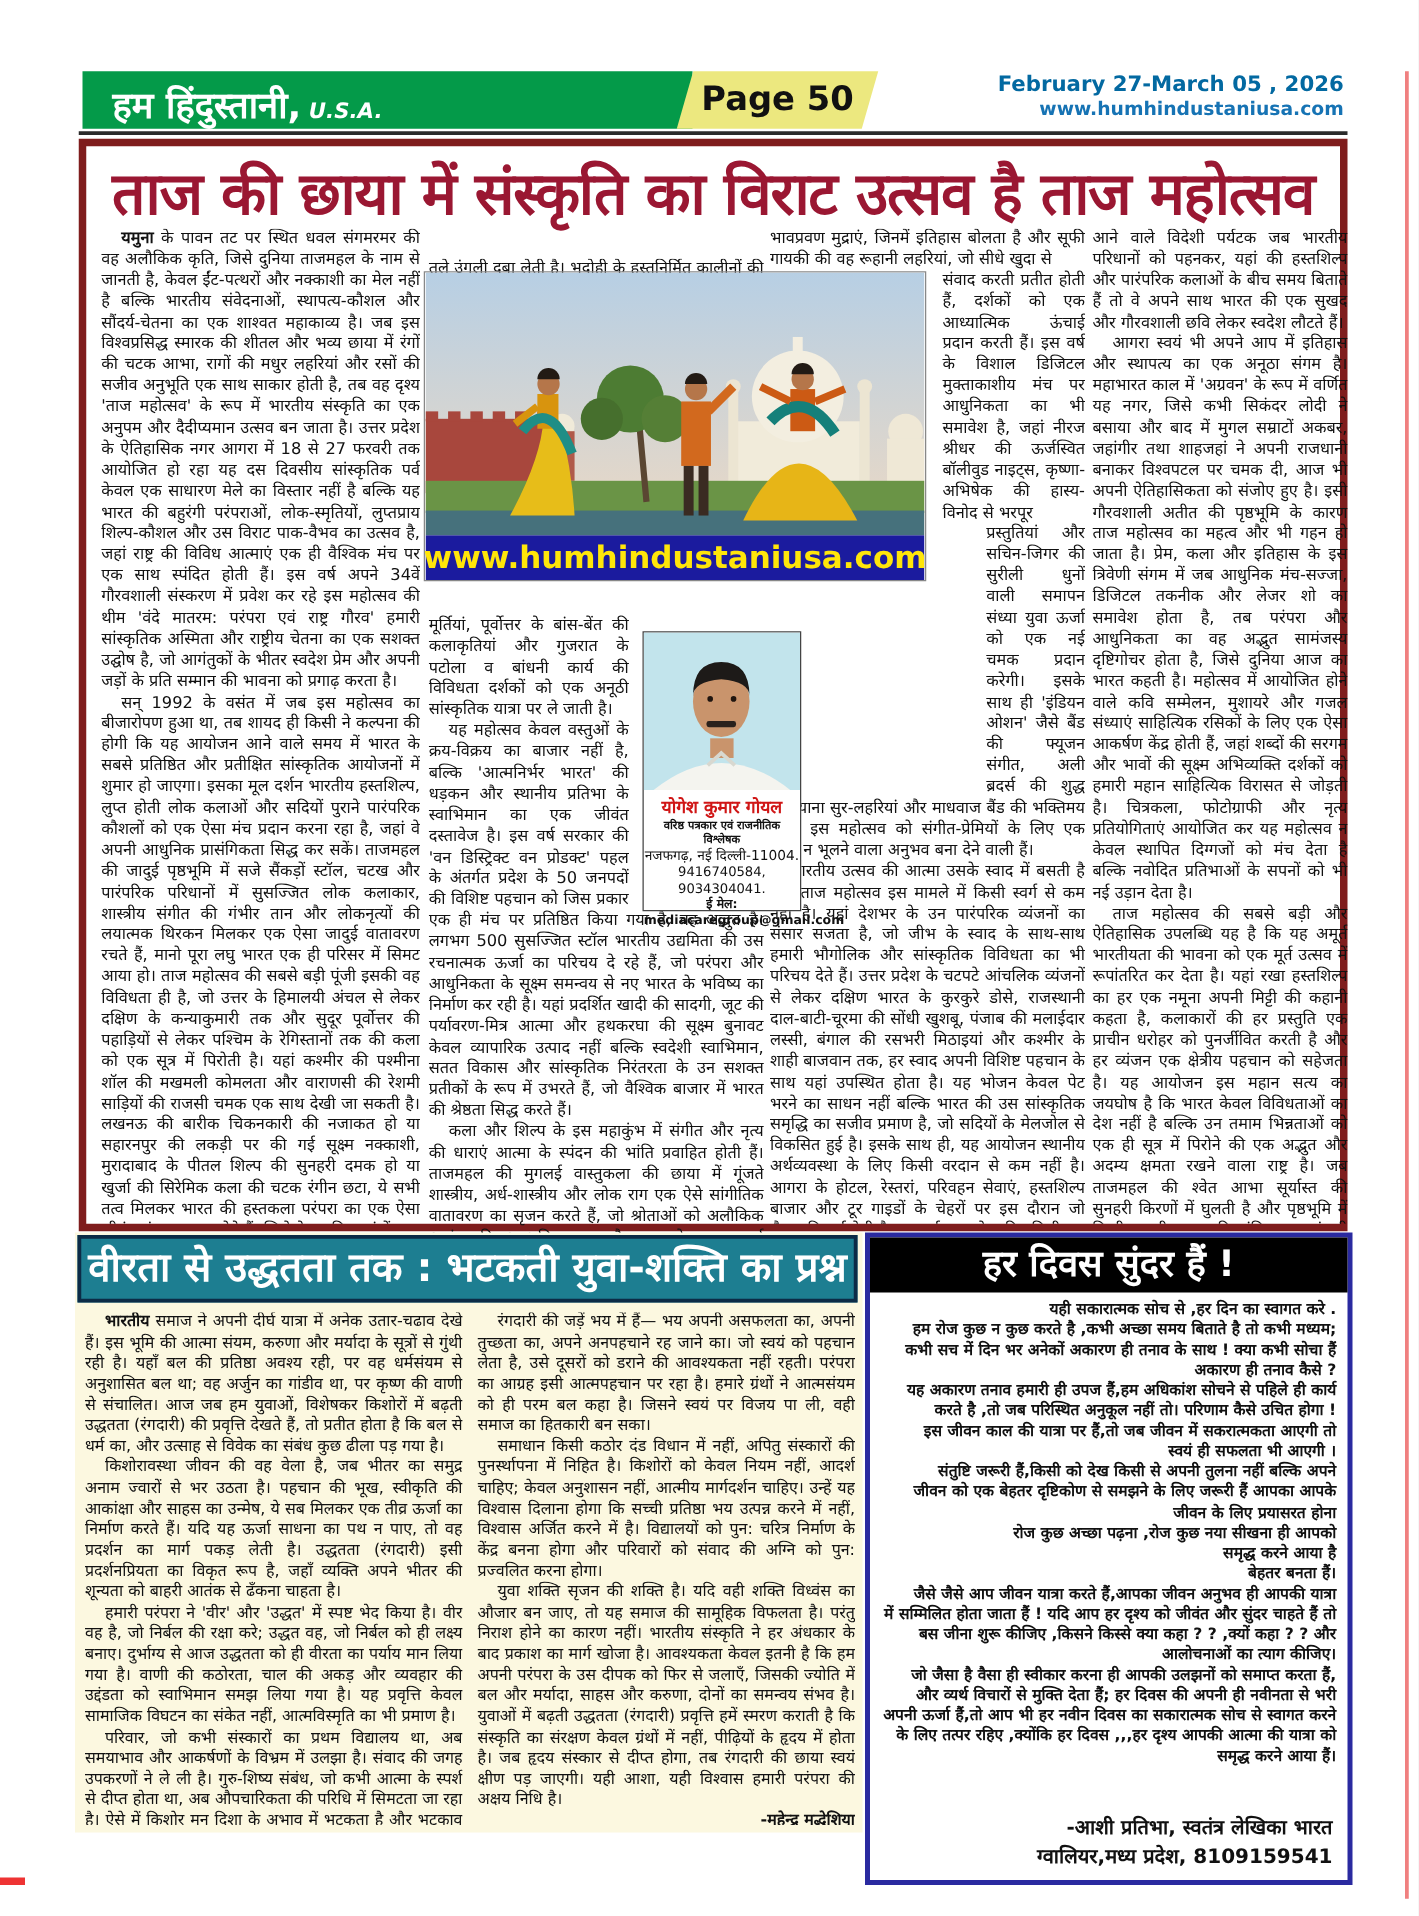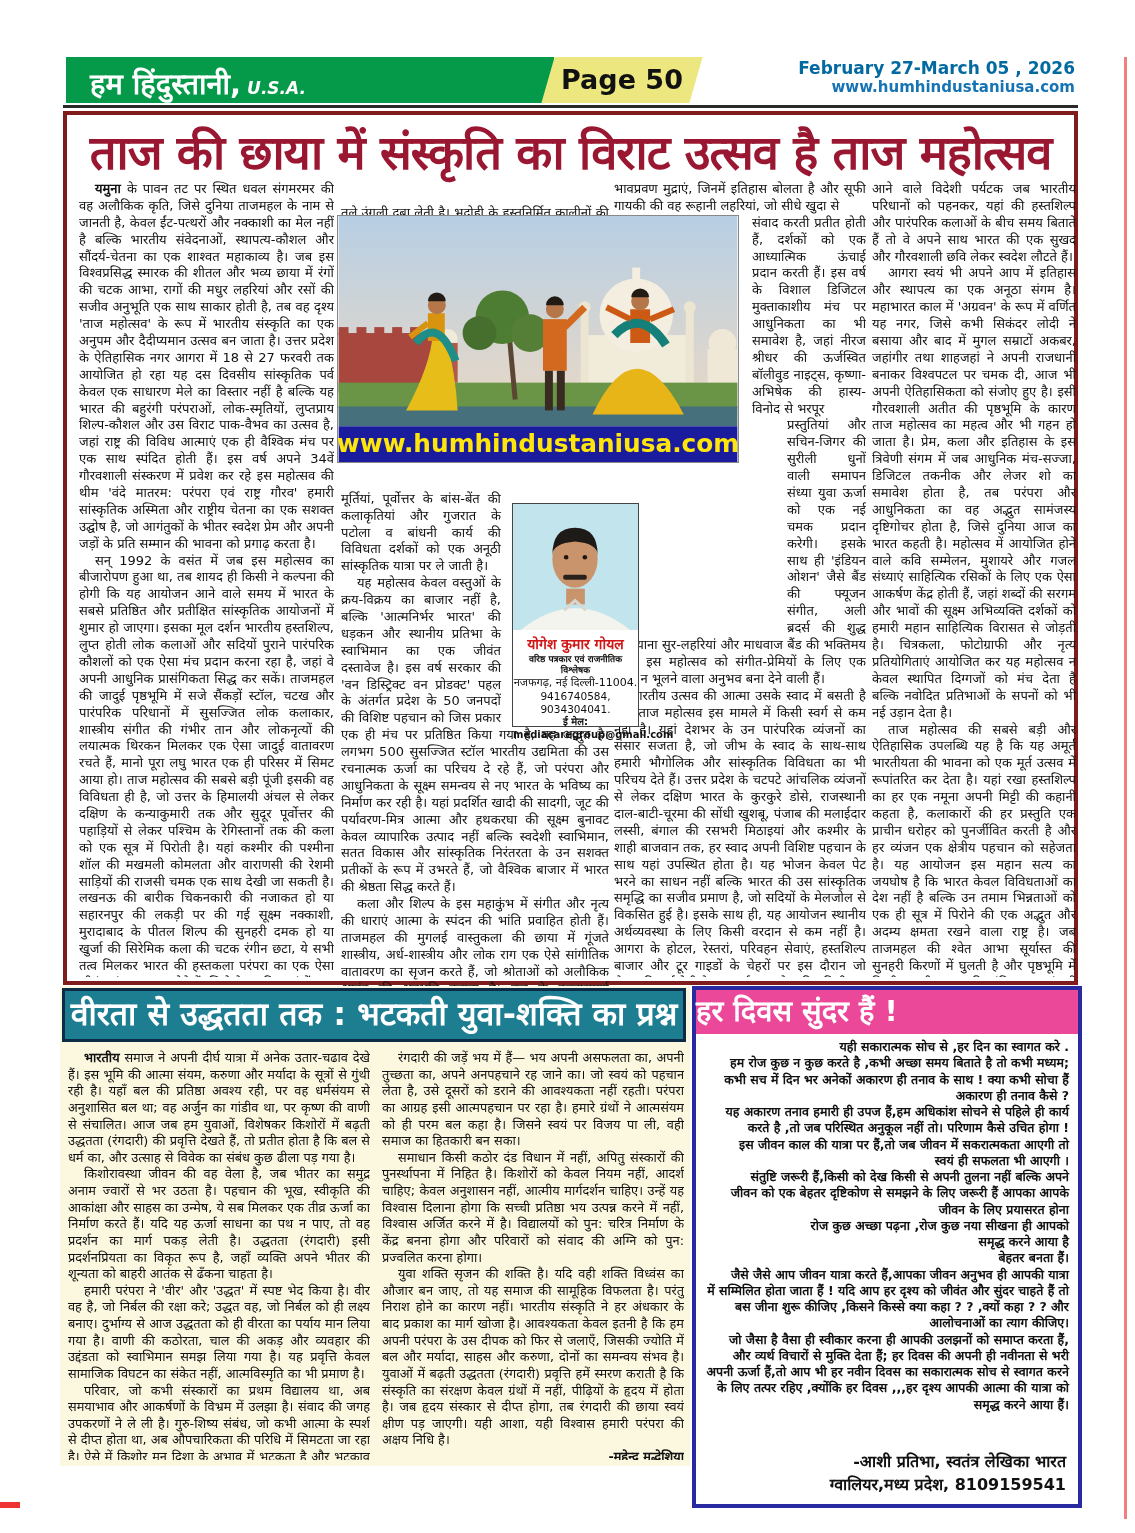--- a/index.html
+++ b/index.html
@@ -14,21 +14,21 @@
   .mast-yellow span{display:block;transform:skewX(16deg);text-align:center;line-height:46px;font-size:27px;font-weight:bold;color:#111;}
   .mast-right{position:absolute;right:60px;top:58px;text-align:right;line-height:1.2;}
   .mast-date{color:#0369a1;font-size:17px;font-weight:bold;}
   .mast-site{color:#1673b4;font-size:15px;font-weight:bold;}
   .rule-black{position:absolute;left:63px;top:105px;width:1015px;height:3px;background:#2a2a2a;}
   .edge-red{position:absolute;left:1124px;top:57px;width:3px;height:1462px;background:#f08080;}
   .corner-red{position:absolute;left:0;top:1502px;width:20px;height:6px;background:#e33;}
 
   
   .main-box{position:absolute;left:63px;top:111px;width:1015px;height:874px;
-            border:4px solid #7f1d1d;box-sizing:border-box;background:#fff;}
+            border:6px solid #7f1d1d;box-sizing:border-box;background:#fff;}
   .headline{position:absolute;left:0;top:4px;width:100%;text-align:center;
             color:#9a1732;font-size:47px;font-weight:bold;letter-spacing:-1px;white-space:nowrap;}
   .col{position:absolute;top:66px;height:796px;overflow:hidden;text-align:justify;
        font-size:13px;line-height:1.30;}
   .col p{margin:0;}
   .col p.ind{text-indent:16px;}
   #c1{left:12px;width:255px;}
   #c2{left:274px;width:268px;margin-top:24px;}
   #c3{left:547px;width:252px;}
   #c4{left:805px;width:204px;}
@@ -57,21 +57,21 @@
   .ycol{position:absolute;top:64px;height:410px;overflow:hidden;text-align:justify;
         font-size:12.8px;line-height:1.30;}
   .ycol p{margin:0;text-indent:16px;}
   #ya{left:8px;width:302px;}
   #yb{left:322px;width:302px;}
   .ysig{text-align:right;font-weight:bold;text-indent:0 !important;}
 
   
   .every-box{position:absolute;left:692px;top:986px;width:390px;height:522px;
              border:4px solid #2a2aa0;box-sizing:border-box;background:#fff;}
-  .every-head{height:44px;background:#ec4899;}
+  .every-head{height:44px;background:#000000;text-align:center;}
   .every-head span{color:#fff;font-size:29px;font-weight:bold;line-height:42px;}
   .every-body{padding:5px 9px 0 9px;height:408px;overflow:hidden;
               font-size:12.5px;line-height:1.30;font-weight:600;text-align:left;}
   .every-body p{margin:0;text-indent:20px;text-align:right;}
   .every-sig{position:absolute;right:12px;bottom:8px;text-align:right;
              font-weight:bold;font-size:16px;line-height:1.4;}
 </style>
 </head>
 <body>
 

